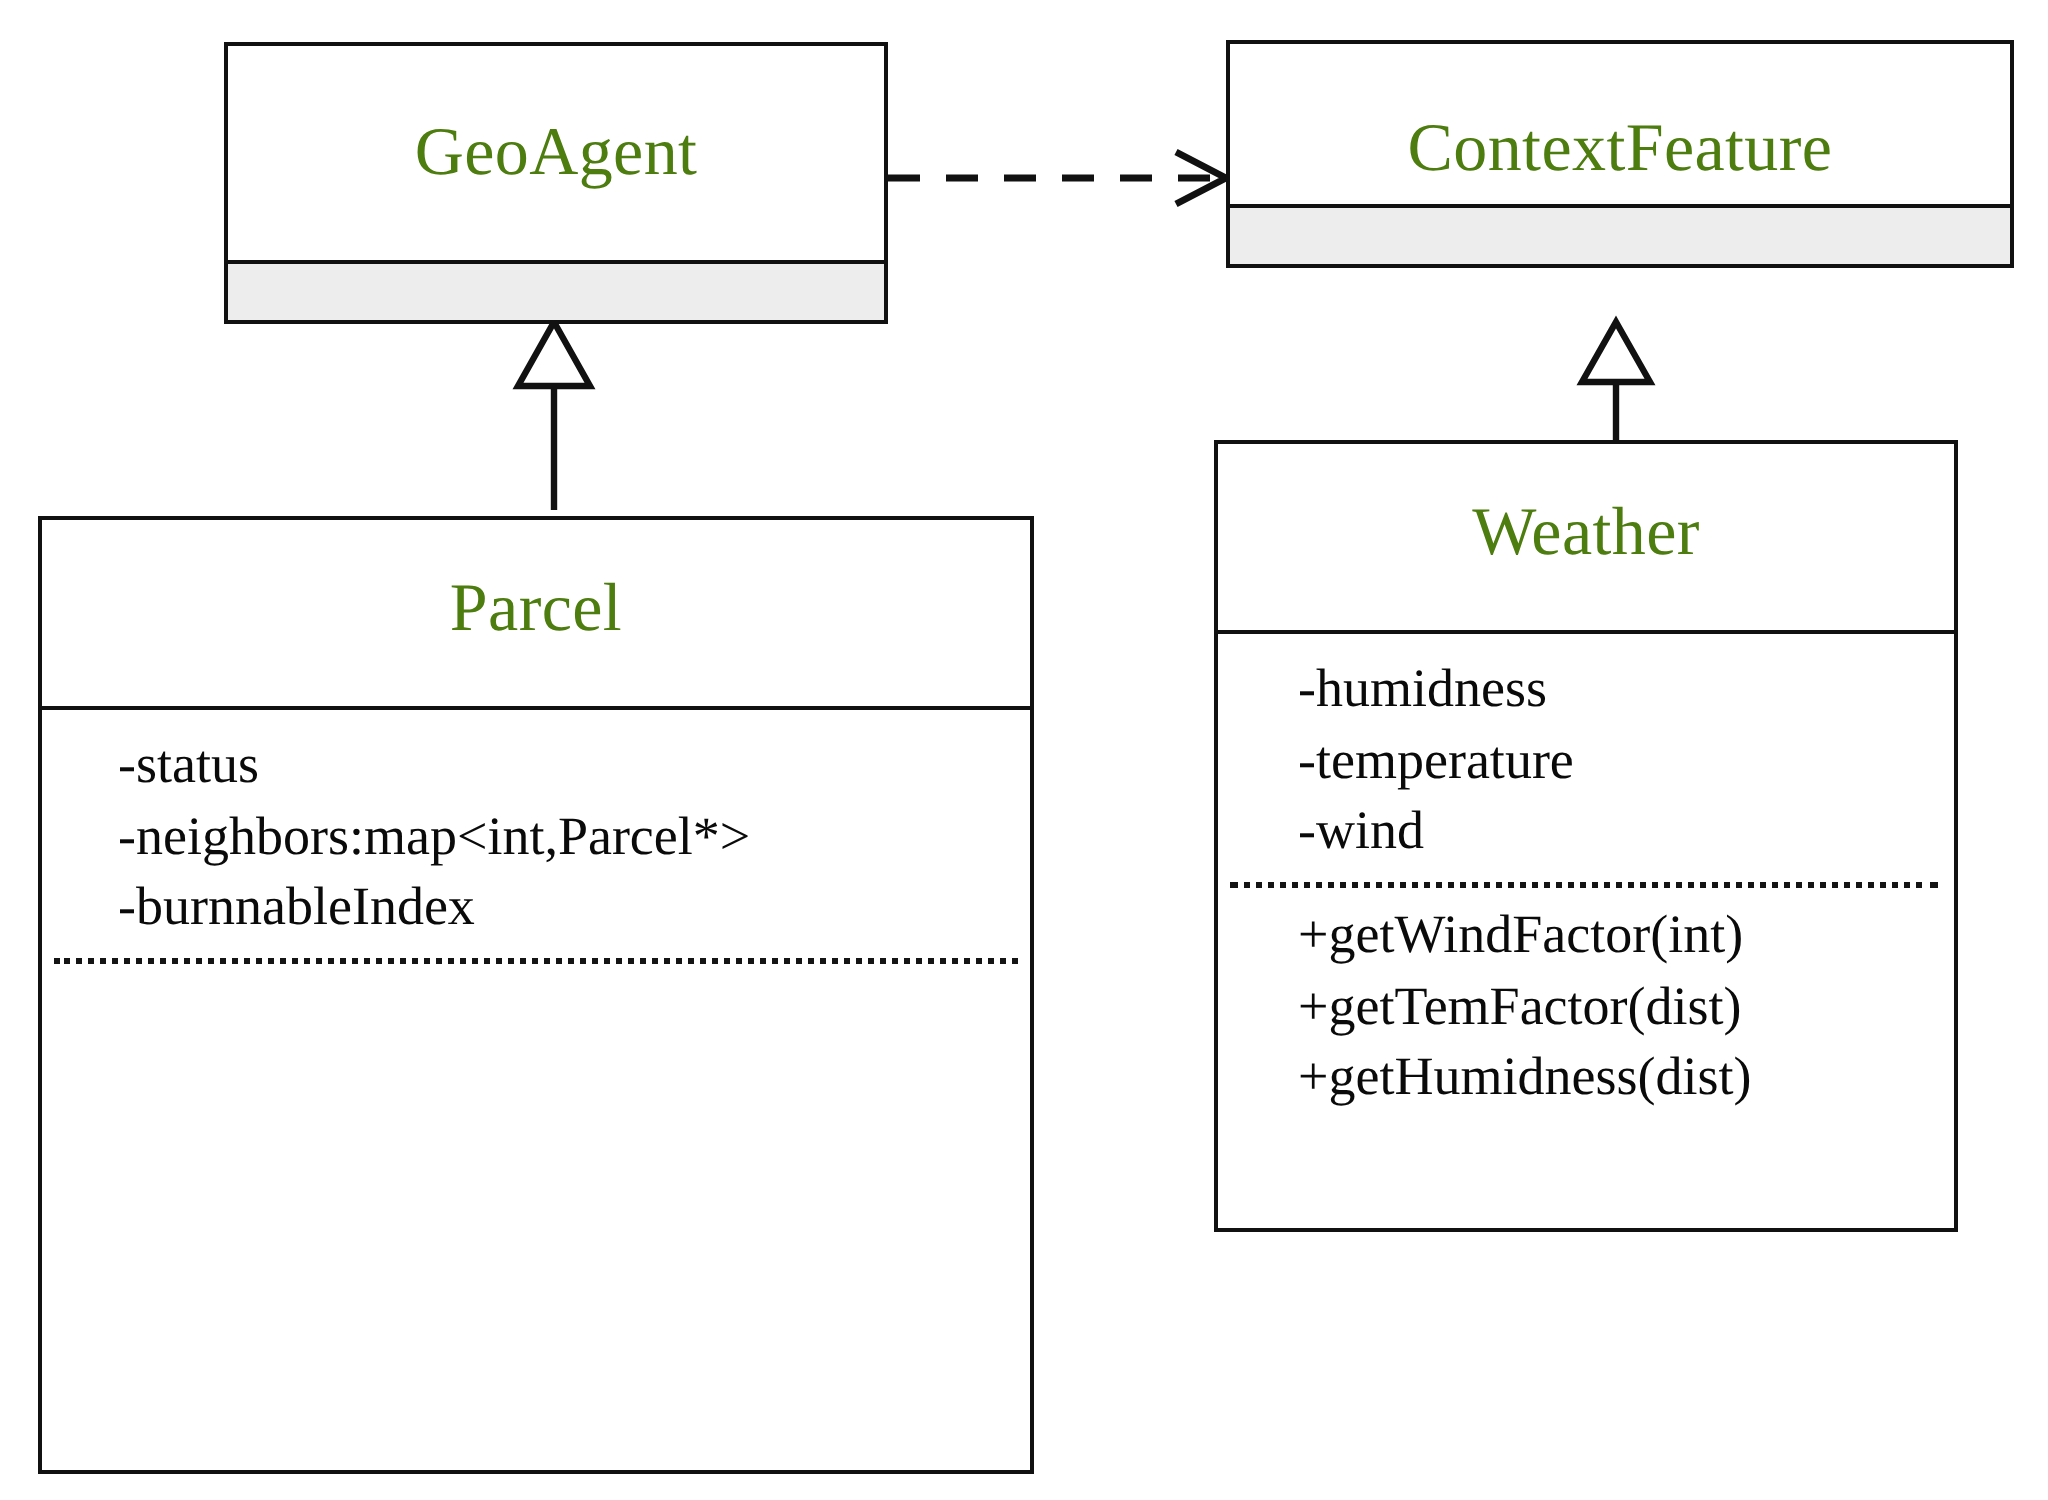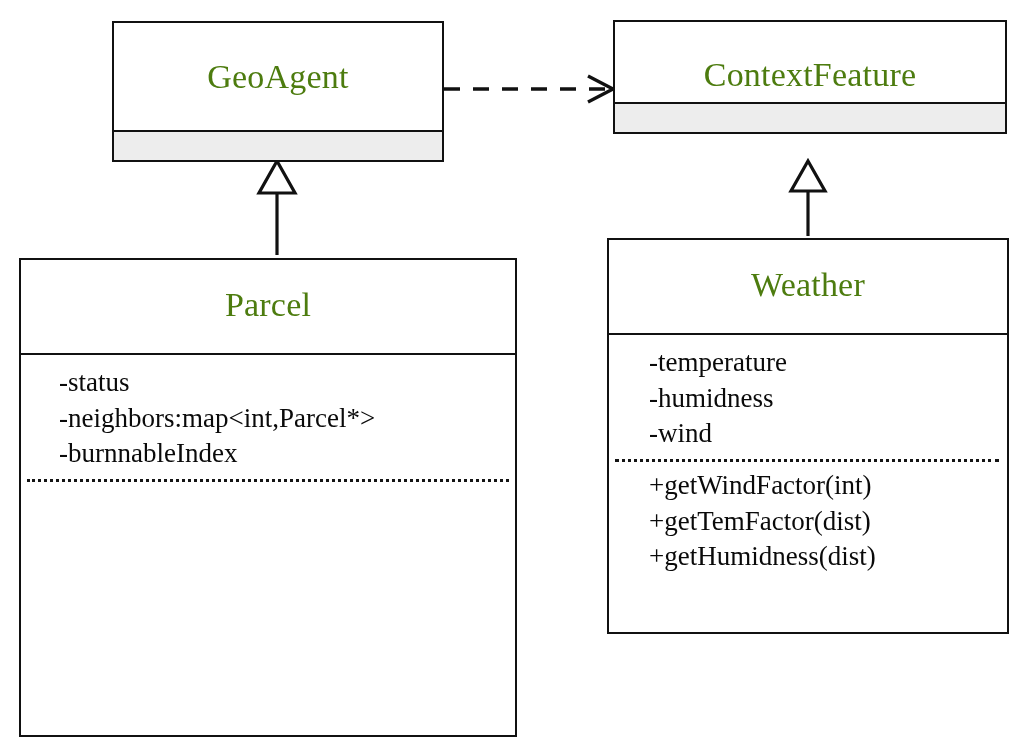--- a/index.html
+++ b/index.html
@@ -93,22 +93,22 @@
     top: 258px;
     width: 498px;
     height: 479px;
   }
   #class-parcel .uml-title { padding-top: 28px; padding-bottom: 31px; }
   #class-parcel .uml-compartment { padding: 10px 0 0 38px; }
   #class-parcel .uml-dotted { margin: 7px 6px 6px 6px; }
 
   #class-weather {
     left: 607px;
-    top: 238px;
-    width: 402px;
+    top: 220px;
+    width: 372px;
     height: 396px;
   }
   #class-weather .uml-title { padding-top: 28px; padding-bottom: 31px; }
   #class-weather .uml-compartment { padding: 10px 0 0 40px; }
   #class-weather .uml-dotted { margin: 7px 8px 6px 6px; }
 
   
   .connector-layer {
     position: absolute;
     left: 0;
@@ -164,22 +164,22 @@
       <div class="uml-member">-neighbors:map&lt;int,Parcel*&gt;</div>
       <div class="uml-member">-burnnableIndex</div>
     </div>
     <div class="uml-dotted"></div>
   </div>
 
   <div class="uml-class" id="class-weather">
     <div class="uml-title">Weather</div>
     <div class="uml-divider"></div>
     <div class="uml-compartment">
+      <div class="uml-member">-humidness</div>
       <div class="uml-member">-temperature</div>
-      <div class="uml-member">-humidness</div>
       <div class="uml-member">-wind</div>
     </div>
     <div class="uml-dotted"></div>
     <div class="uml-compartment" style="padding-top:0;">
       <div class="uml-member">+getWindFactor(int)</div>
       <div class="uml-member">+getTemFactor(dist)</div>
       <div class="uml-member">+getHumidness(dist)</div>
     </div>
   </div>
 

